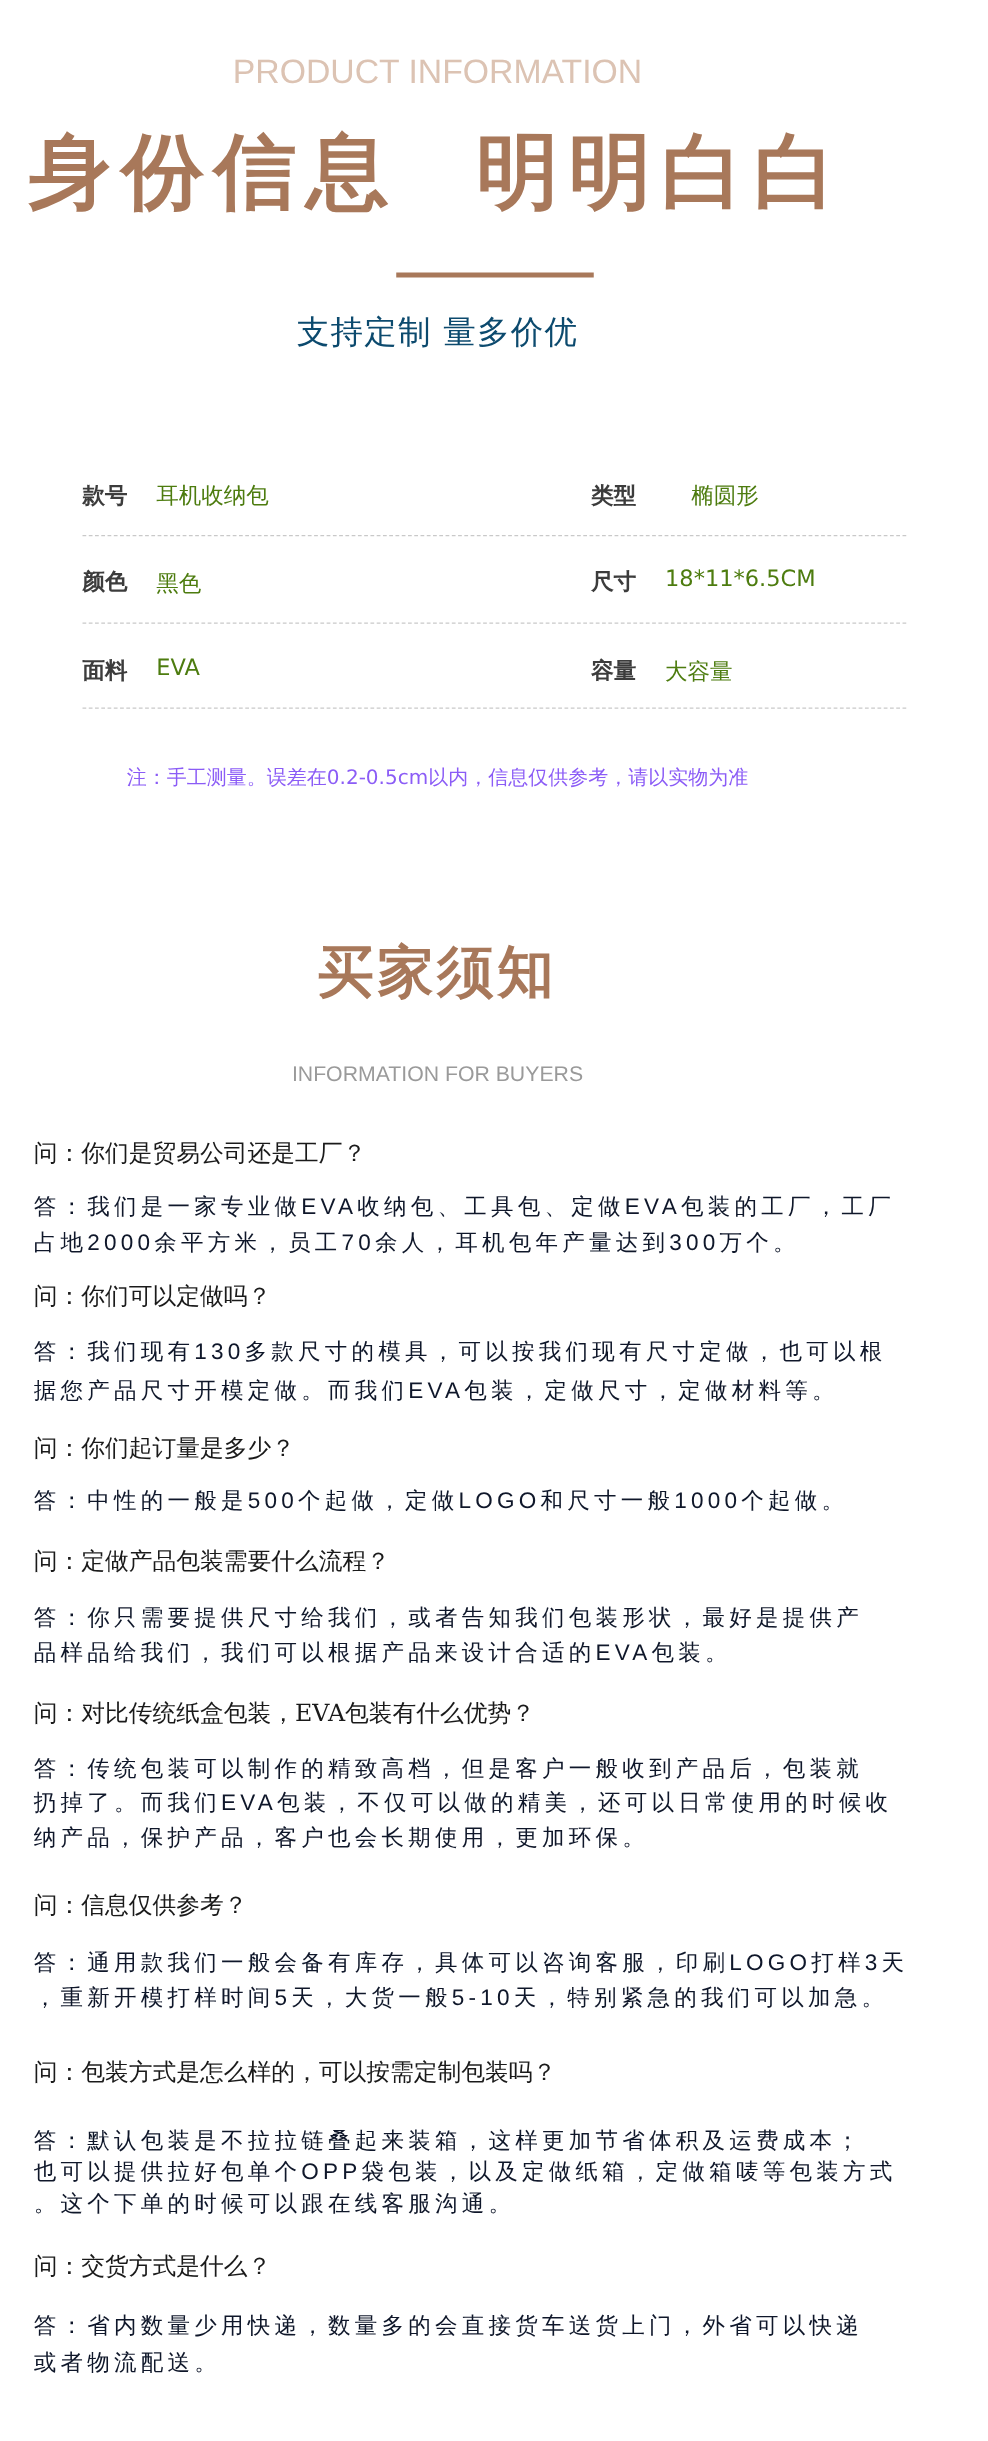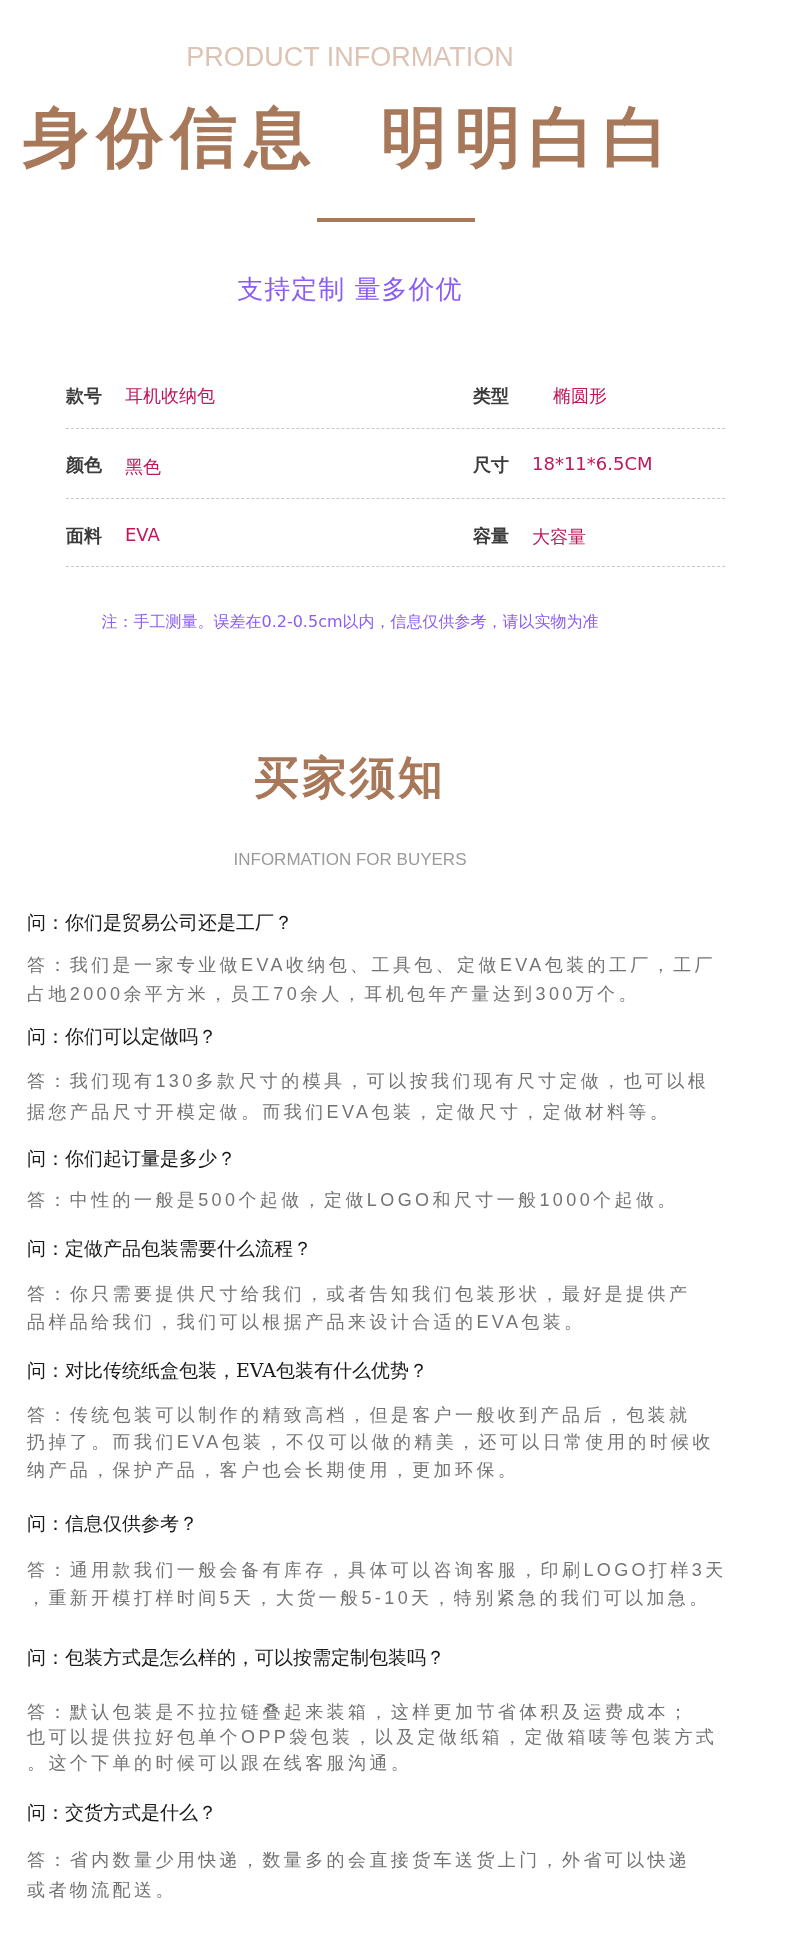--- a/index.html
+++ b/index.html
@@ -4,33 +4,33 @@
 <style>
   html, body { margin: 0; padding: 0; background: #ffffff; }
   body { width: 790px; height: 1953px; position: relative; overflow: hidden;
          font-family: "DejaVu Sans", "Liberation Sans", sans-serif; }
   .abs { position: absolute; white-space: nowrap; }
   .center { left: 0; width: 700px; text-align: center; }
 
   .eyebrow { top: 42px; font-size: 27px; color: #dcc3b3; letter-spacing: 0px; font-family: "Liberation Sans", sans-serif; }
   .hero { top: 98px; font-size: 66px; font-weight: bold; color: #a8785a; letter-spacing: 8px; line-height: 80px; }
   .divider { left: 317px; top: 218px; width: 158px; height: 4px; background: #a8785a; }
-  .tagline { top: 272px; font-size: 26px; color: #8b5cf6; letter-spacing: 1px; }
+  .tagline { top: 248px; font-size: 26px; color: #0c4a6e; letter-spacing: 1px; }
 
   .spec-label { font-size: 18px; font-weight: bold; color: #3c3c3c; }
-  .spec-value { font-size: 18px; color: #be185d; }
+  .spec-value { font-size: 18px; color: #4d7c0f; }
   .dash { left: 66px; width: 659px; height: 0; border-top: 1px dashed #c9c9c9; }
 
   .note { top: 612px; font-size: 16px; color: #8b5cf6; }
 
   .buyers-title { top: 748px; font-size: 45px; font-weight: bold; color: #a8785a; letter-spacing: 3px; }
   .buyers-sub { top: 850px; font-size: 17px; color: #9a9a9a; font-family: "Liberation Sans", sans-serif; }
 
   .q { left: 27px; font-size: 19px; color: #1a1a1a; font-family: "DejaVu Serif", "Liberation Serif", serif; }
-  .a { left: 27px; font-size: 18px; color: #737373; letter-spacing: 3.4px; font-family: "Liberation Sans", sans-serif; }
+  .a { left: 27px; font-size: 18px; color: #0f172a; letter-spacing: 3.4px; font-family: "Liberation Sans", sans-serif; }
 </style>
 </head>
 <body>
 
 <div class="abs center eyebrow">PRODUCT INFORMATION</div>
 <div class="abs center hero" style="white-space: pre;">身份信息  明明白白</div>
 <div class="abs divider"></div>
 <div class="abs center tagline">支持定制 量多价优</div>
 
 <div>

